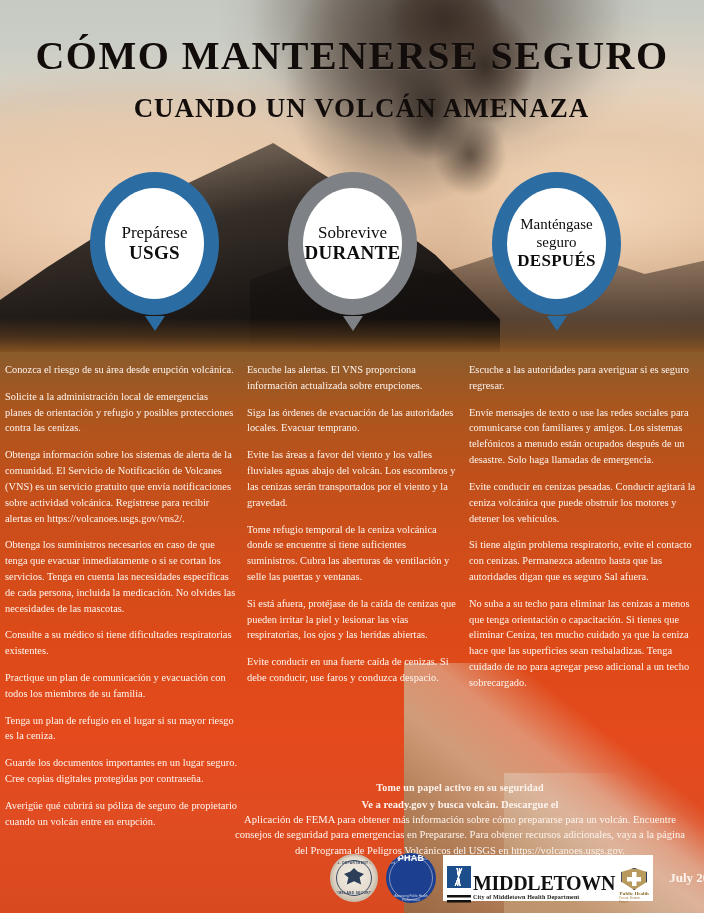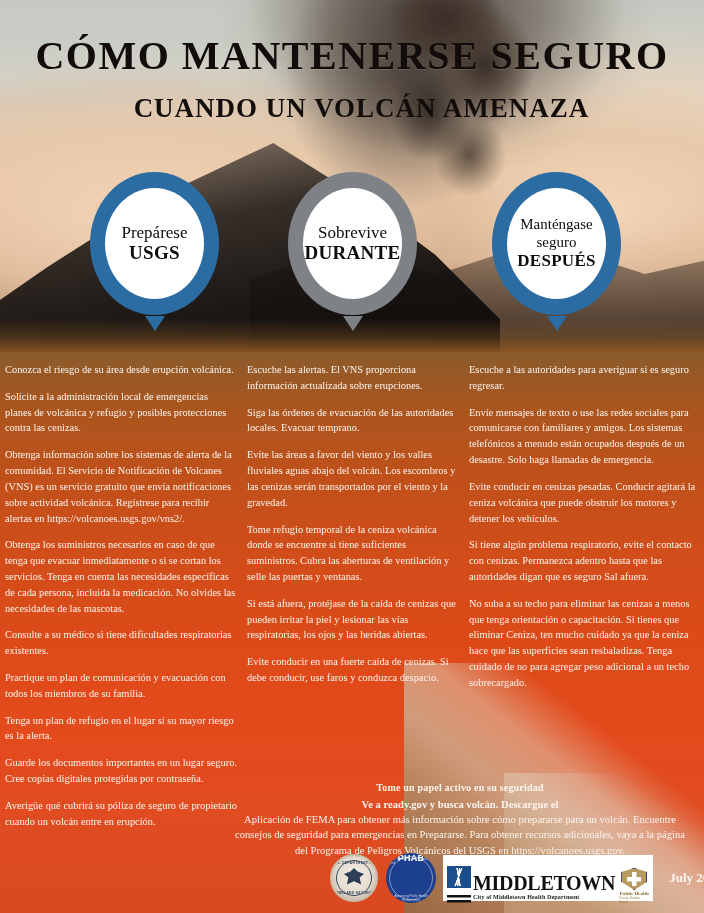--- a/index.html
+++ b/index.html
@@ -499,26 +499,26 @@
   </div>
 
   <div class="content">
     <div class="corner-photo"></div>
     <div class="corner-photo2"></div>
 
     <div class="columns">
 
       <div class="col col-1">
         <p>Conozca el riesgo de su área desde erupción volcánica.</p>
-        <p>Solicite a la administración local de emergencias planes de volcánica y refugio y posibles protecciones contra las cenizas.</p>
+        <p>Solicite a la administración local de emergencias planes de orientación y refugio y posibles protecciones contra las cenizas.</p>
         <p>Obtenga información sobre los sistemas de alerta de la comunidad. El Servicio de Notificación de Volcanes (VNS) es un servicio gratuito que envía notificaciones sobre actividad volcánica. Regístrese para recibir alertas en https://volcanoes.usgs.gov/vns2/.</p>
         <p>Obtenga los suministros necesarios en caso de que tenga que evacuar inmediatamente o si se cortan los servicios. Tenga en cuenta las necesidades específicas de cada persona, incluida la medicación. No olvides las necesidades de las mascotas.</p>
         <p>Consulte a su médico si tiene dificultades respiratorias existentes.</p>
         <p>Practique un plan de comunicación y evacuación con todos los miembros de su familia.</p>
-        <p>Tenga un plan de refugio en el lugar si su mayor riesgo es la alerta.</p>
+        <p>Tenga un plan de refugio en el lugar si su mayor riesgo es la ceniza.</p>
         <p>Guarde los documentos importantes en un lugar seguro. Cree copias digitales protegidas por contraseña.</p>
         <p class="justify">Averigüe qué cubrirá su póliza de seguro de propietario cuando un volcán entre en erupción.</p>
       </div>
 
       <div class="col col-2">
         <p>Escuche las alertas. El VNS proporciona información actualizada sobre erupciones.</p>
         <p>Siga las órdenes de evacuación de las autoridades locales. Evacuar temprano.</p>
         <p>Evite las áreas a favor del viento y los valles fluviales aguas abajo del volcán. Los escombros y las cenizas serán transportados por el viento y la gravedad.</p>
         <p>Tome refugio temporal de la ceniza volcánica donde se encuentre si tiene suficientes suministros. Cubra las aberturas de ventilación y selle las puertas y ventanas.</p>
         <p>Si está afuera, protéjase de la caída de cenizas que pueden irritar la piel y lesionar las vías respiratorias, los ojos y las heridas abiertas.</p>

